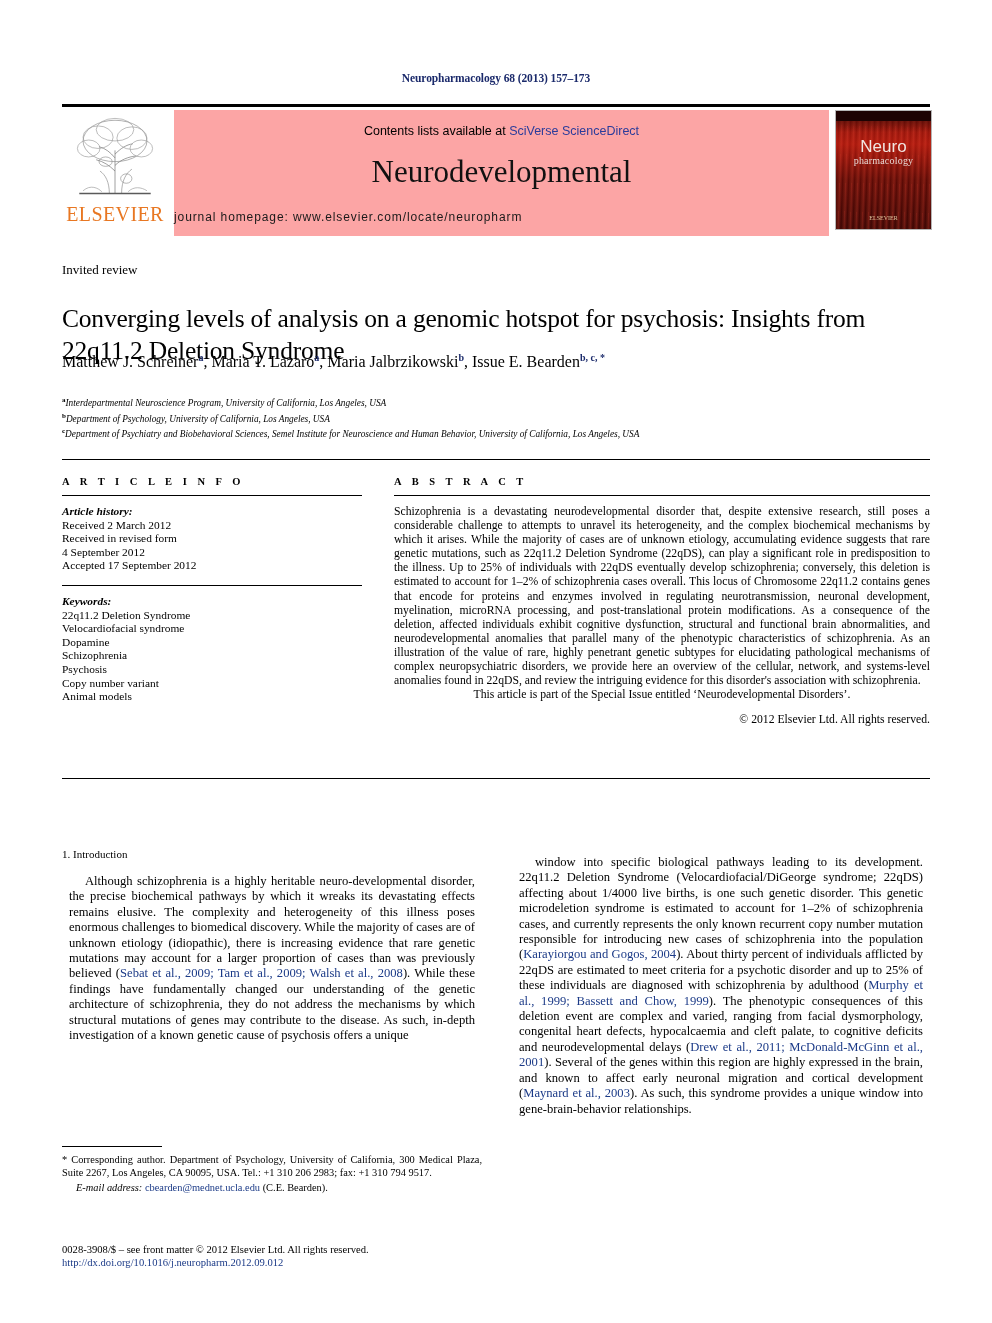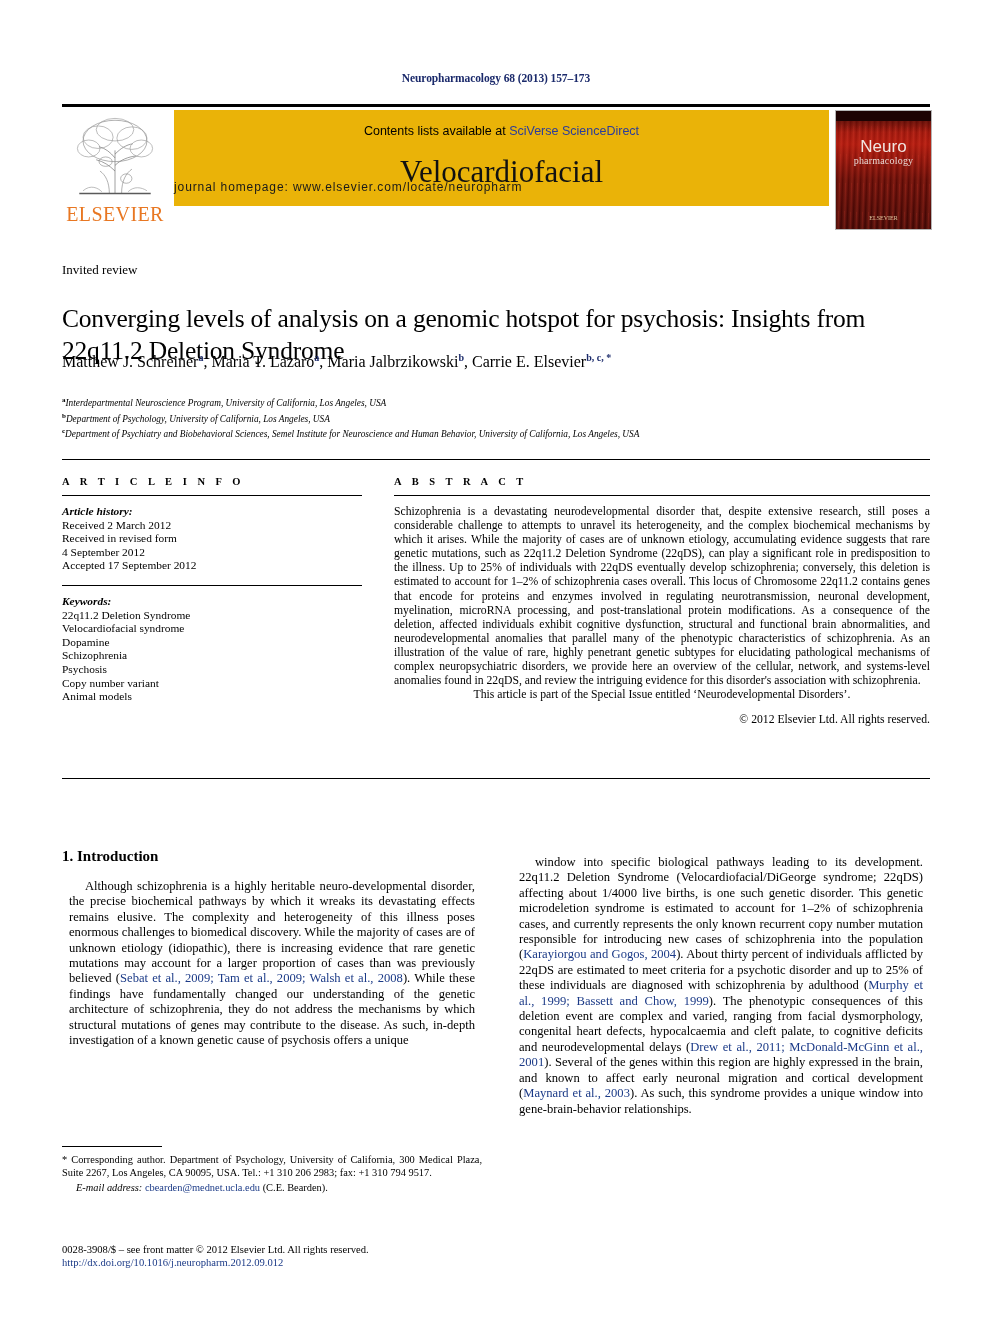--- a/index.html
+++ b/index.html
@@ -71,22 +71,22 @@
     font-size: 20px;
     letter-spacing: 0.4px;
     color: #E87722;
     font-weight: normal;
   }
   .masthead-center {
     position: absolute;
     top: 6px;
     left: 112px;
     width: 655px;
-    height: 96px;
-    background: #eab308;
+    height: 126px;
+    background: #fca5a5;
   }
   .contents-line {
     position: absolute;
     top: 14px;
     left: 0;
     width: 655px;
     text-align: center;
     font-family: "Liberation Sans", sans-serif;
     font-size: 12.5px;
     color: #000;
@@ -298,22 +298,22 @@
     left: 62px;
     width: 420px;
   }
   .body-right {
     position: absolute;
     top: 848px;
     left: 512px;
     width: 418px;
   }
   .sec-title {
-    font-size: 15px;
-    font-weight: bold;
+    font-size: 11px;
+    font-weight: normal;
     margin: 0 0 14px 0;
   }
   .para {
     font-size: 12.6px;
     line-height: 15.4px;
     text-align: justify;
     text-indent: 16px;
     margin: 7px;
   }
   .ref { color: #1b3a87; }
@@ -377,37 +377,37 @@
           <ellipse cx="62" cy="70" rx="6" ry="5" stroke="#8f8f8f"></ellipse>
         </g>
       </svg>
       <div class="elsevier-word">ELSEVIER</div>
     </div>
 
     <div class="masthead-center">
       <div class="contents-line">
         <span>Contents lists available at </span><span class="sd">SciVerse ScienceDirect</span>
       </div>
-      <div class="journal-title">Velocardiofacial</div>
+      <div class="journal-title">Neurodevelopmental</div>
       <div class="homepage-line">journal homepage: www.elsevier.com/locate/neuropharm</div>
     </div>
 
     <div class="cover-thumb">
       <div class="cover-inner"></div>
       <div class="cover-bar"></div>
       <div class="cover-word1">Neuro</div>
       <div class="cover-word2">pharmacology</div>
       <div class="cover-seal">ELSEVIER</div>
     </div>
   </div>
 
   <div class="invited">Invited review</div>
   <h1 class="title">Converging levels of analysis on a genomic hotspot for psychosis: Insights from 22q11.2 Deletion Syndrome</h1>
 
-  <div class="authors"><span>Matthew J. Schreiner</span><sup>a</sup>, <span>Maria T. Lazaro</span><sup>a</sup>, <span>Maria Jalbrzikowski</span><sup>b</sup>, <span>Carrie E. Elsevier</span><sup>b, c, *</sup></div>
+  <div class="authors"><span>Matthew J. Schreiner</span><sup>a</sup>, <span>Maria T. Lazaro</span><sup>a</sup>, <span>Maria Jalbrzikowski</span><sup>b</sup>, <span>Issue E. Bearden</span><sup>b, c, *</sup></div>
   <div class="affils">
       <div><sup>a</sup>Interdepartmental Neuroscience Program, University of California, Los Angeles, USA</div>
       <div><sup>b</sup>Department of Psychology, University of California, Los Angeles, USA</div>
       <div><sup>c</sup>Department of Psychiatry and Biobehavioral Sciences, Semel Institute for Neuroscience and Human Behavior, University of California, Los Angeles, USA</div>
     </div>
 
   <div class="block-rule-top"></div>
 
   <div class="info-col">
     <div class="sec-head">A R T I C L E   I N F O</div>

